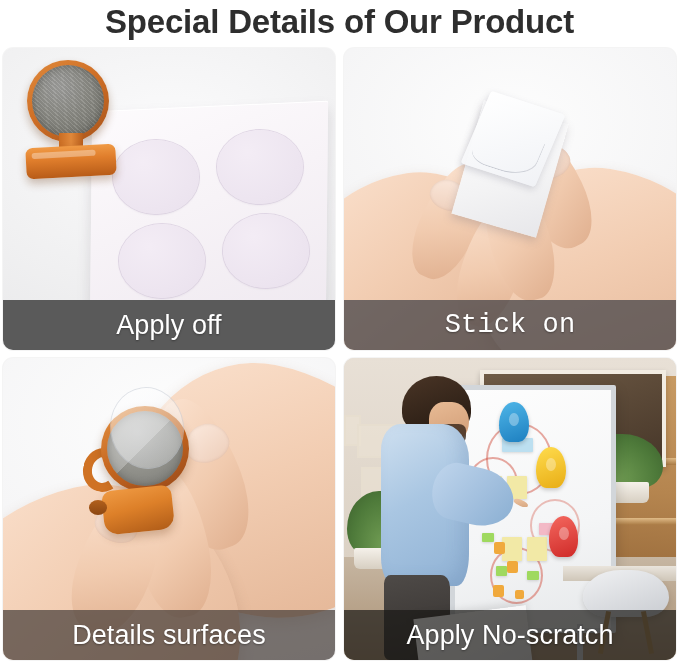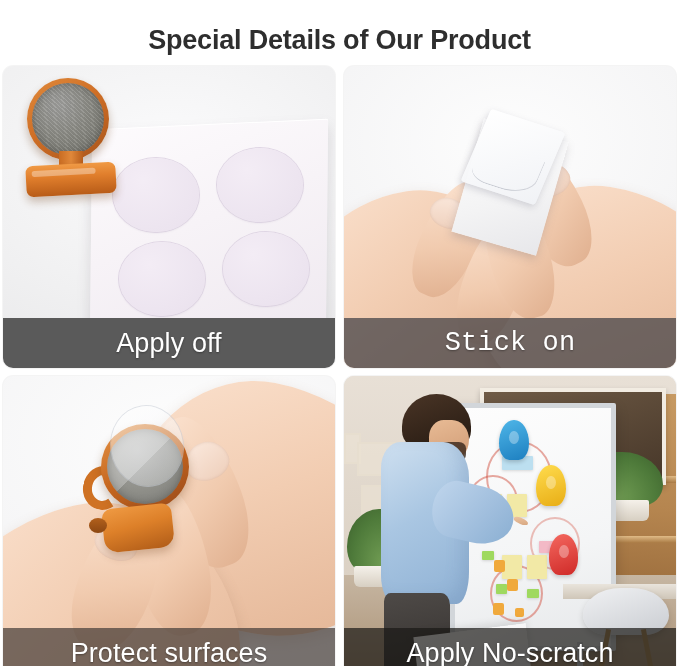--- a/index.html
+++ b/index.html
@@ -18,25 +18,24 @@
     position: relative;
     background: #ffffff;
   }
 
   
   .page-title {
     width: 679px;
     height: 46px;
     line-height: 44px;
     text-align: center;
-    font-size: 27px;
+    font-size: 33px;
     font-weight: bold;
     color: #2e2e2e;
     letter-spacing: -0.2px;
-    margin-top: 18px;
   }
 
   
   .grid {
     position: absolute;
     top: 48px;
     left: 3px;
     width: 673px;
     height: 614px;
     display: grid;
@@ -547,21 +546,21 @@
         </div>
         <div class="film3"></div>
 
         <div class="finger f-r3a"></div>
         <div class="nail n-r3"></div>
         <div class="finger f-r3b"></div>
         <div class="finger f-l3a"></div>
         <div class="nail n-l3"></div>
 
       </div>
-      <div class="caption glass-warm">Protect surfaces</div>
+      <div class="caption glass-warm">Details surfaces</div>
     </div>
 
     <div class="panel p4">
       <div class="photo">
 
         <div class="room-wall"></div>
         <div class="wood-shelf">
           <div class="shelf-board sb1"></div>
           <div class="shelf-board sb2"></div>
         </div>

